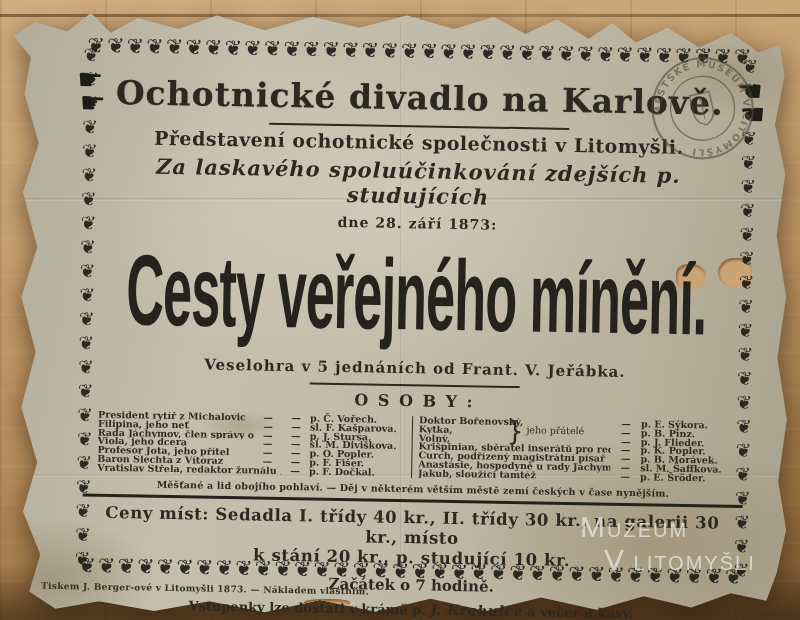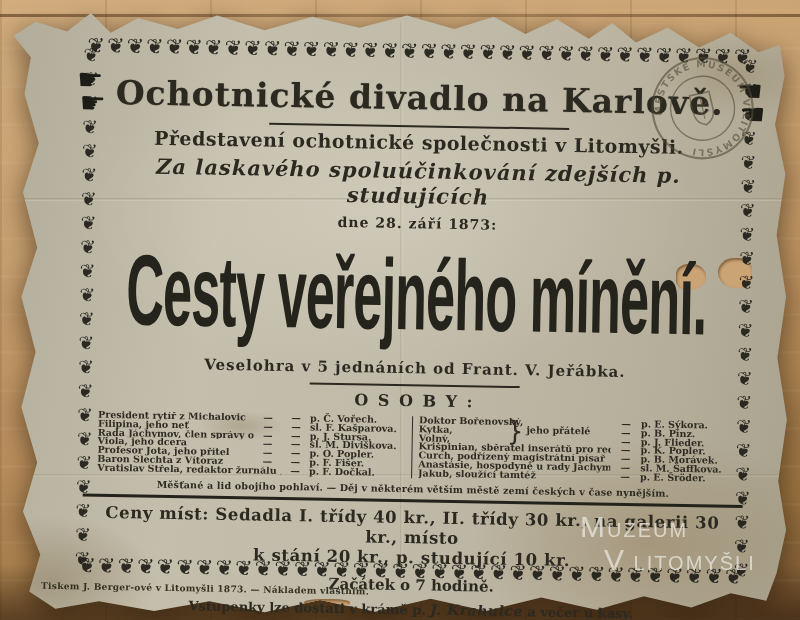--- a/index.html
+++ b/index.html
@@ -85,21 +85,21 @@
   .ccol-r{width:312px;border-left:1px solid #2e2b22;padding-left:6px;position:relative;}
   .crow{display:flex;align-items:baseline;height:8.8px;}
   .role{flex:1;white-space:nowrap;overflow:hidden;}
   .dash{width:28px;text-align:center;}
   .ccol-r .dash{width:30px;}
   .actor{width:96px;white-space:nowrap;}
   .ccol-r .actor{width:90px;}
   .friends{position:absolute;left:94px;top:-2px;height:29px;display:flex;align-items:center;gap:3px;}
   .brace{font-family:"DejaVu Sans",sans-serif;font-size:26px;font-weight:400;
     transform:scaleY(1.05);line-height:26px;}
-  .friends-label{font-size:9.5px;font-weight:700;}
+  .friends-label{font-size:9.5px;font-weight:400;}
 
   .ensemble-line{font-size:9.5px;font-weight:700;margin-top:5px;letter-spacing:.2px;}
   .bigrule{height:3px;background:#23221b;margin:5px -14px 0 -14px;}
 
   .prices{font-size:16.5px;font-weight:700;letter-spacing:.6px;margin-top:6px;line-height:20px;}
   .start-line{font-size:15px;font-weight:700;margin-top:8px;}
   .tickets-line{font-size:13px;font-weight:700;margin-top:7px;}
   .tickets-name{font-style:italic;font-size:14px;letter-spacing:.5px;}
 
   .imprint{position:absolute;left:46px;top:587px;font-size:9px;font-weight:700;

